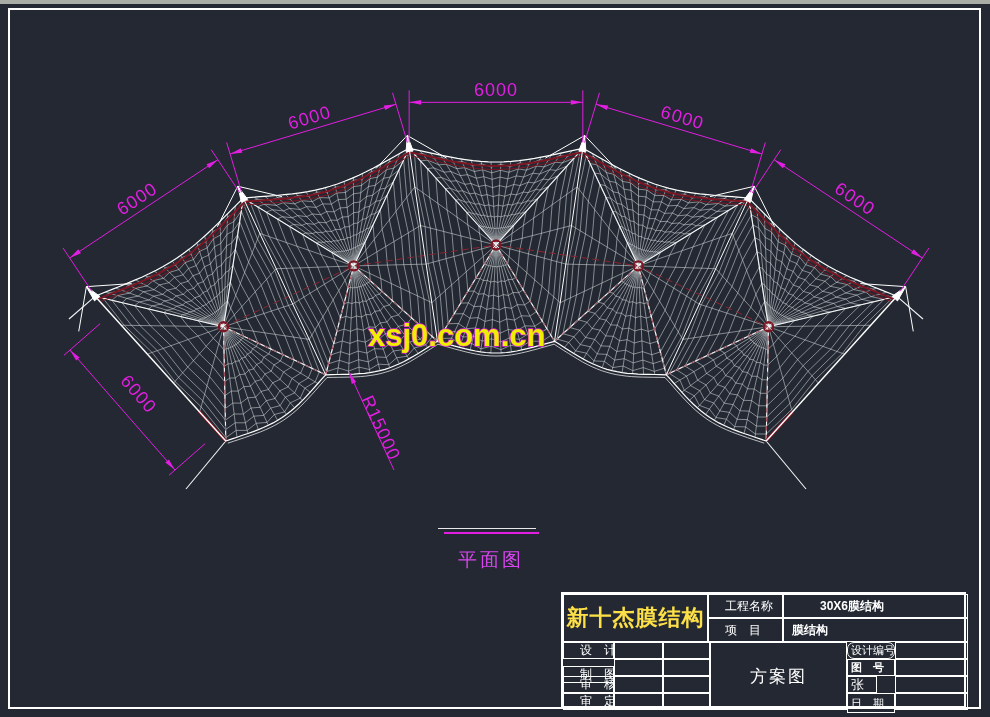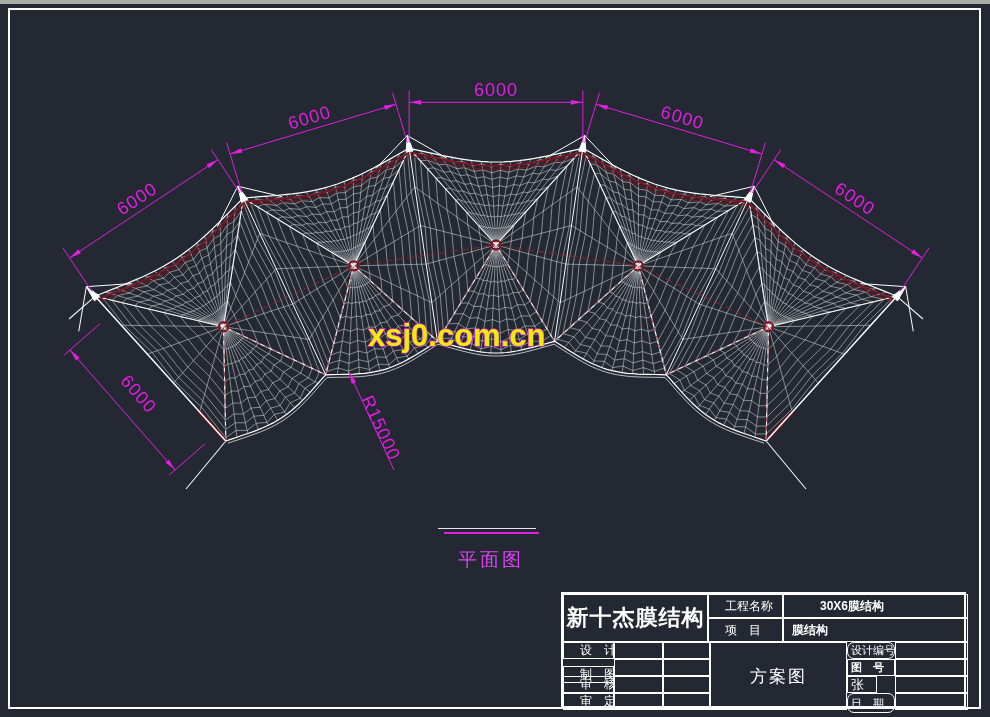--- a/index.html
+++ b/index.html
@@ -17,21 +17,21 @@
   #planline-w{position:absolute;left:438px;top:528px;width:98px;height:1px;background:#e8e8e8;}
   #planline-m{position:absolute;left:444px;top:532px;width:95px;height:2px;background:#e11ee1;}
   
   #titleblock{position:absolute;left:561px;top:592px;width:405px;height:116px;
       border:2px solid #ffffff;box-sizing:border-box;color:#ffffff;}
   .cell{position:absolute;border:1px solid #ffffff;box-sizing:border-box;
       display:flex;align-items:center;overflow:hidden;white-space:nowrap;}
   .cell.ctr{justify-content:center;}
   .lbl{font-size:12px;padding-left:16px;}
   .val{font-size:12px;padding-left:8px;font-weight:bold;}
-  #company{left:0;top:0;width:145px;height:48px;color:#ffffff;
+  #company{left:0;top:0;width:145px;height:48px;color:#fde047;
       font-size:22px;font-weight:bold;letter-spacing:1px;justify-content:center;}
   #scheme{left:147px;top:48px;width:137px;height:68px;font-size:17px;
       letter-spacing:2px;justify-content:center;}
 </style>
 </head>
 <body>
 
 <div id="topstrip"></div>
 <div id="frame"></div>
 
@@ -429,15 +429,15 @@
   <div class="cell" style="left:100px;top:99px;width:47px;height:17px;"></div>
 
   <div class="cell ctr" id="scheme">方案图</div>
 
   <div class="cell lbl" style="left:284px;top:48px;width:48px;height:17px;font-size:11px;padding-left:3px;border-radius:7px;">设计编号</div>
   <div class="cell" style="left:332px;top:48px;width:73px;height:17px;"></div>
   <div class="cell lbl" style="left:284px;top:65px;width:48px;height:17px;font-size:11px;padding-left:3px;font-weight:bold;">图　号</div>
   <div class="cell" style="left:332px;top:65px;width:73px;height:17px;"></div>
   <div class="cell lbl" style="left:284px;top:82px;width:30px;height:17px;font-size:13px;padding-left:3px;">张　数</div>
   <div class="cell" style="left:332px;top:82px;width:73px;height:17px;"></div>
-  <div class="cell lbl" style="left:284px;top:99px;width:48px;height:20px;font-size:11px;padding-left:3px;border-radius:7px;">日　期</div>
+  <div class="cell lbl" style="left:284px;top:99px;width:48px;height:20px;font-size:11px;padding-left:3px;">日　期</div>
   <div class="cell" style="left:332px;top:99px;width:73px;height:17px;"></div>
 </div>
 
 </body></html>

